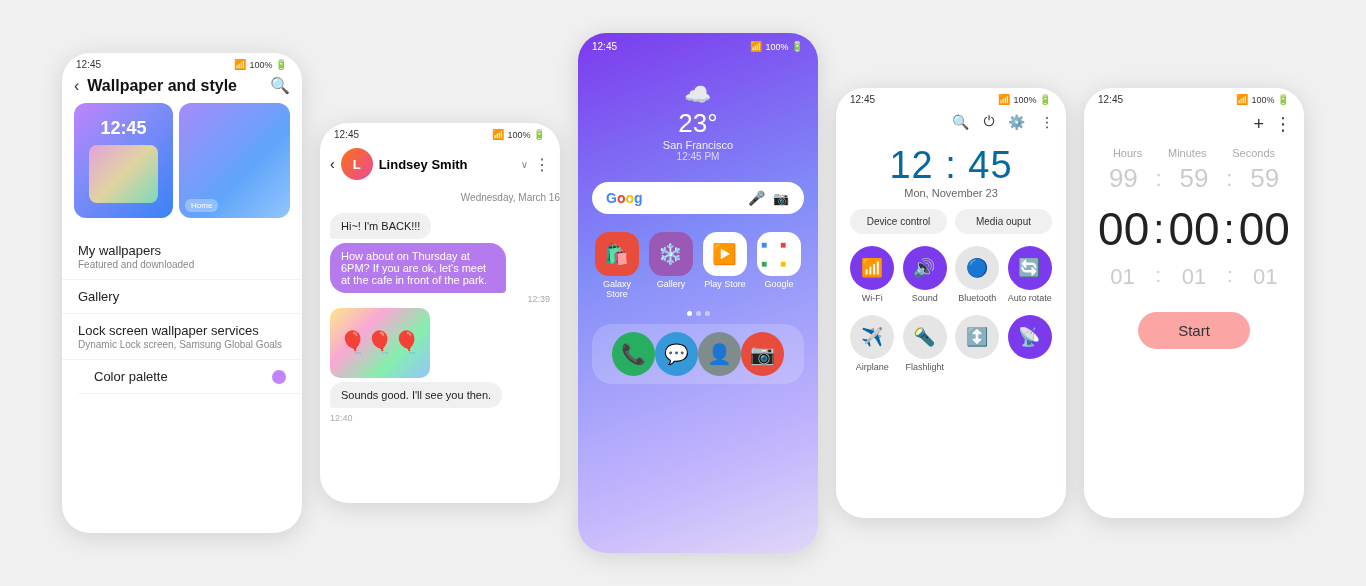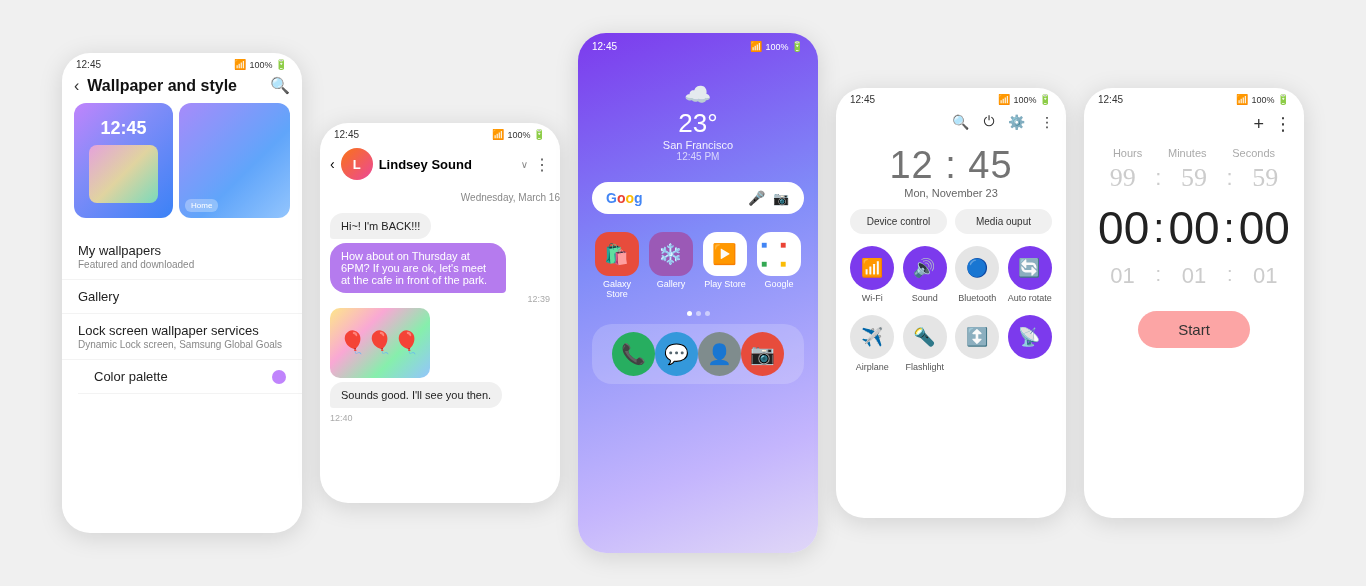--- a/index.html
+++ b/index.html
@@ -214,21 +214,21 @@
     .phone4 { width: 230px; height: 430px; margin-top: 20px; }
     .qs-header {
       display: flex;
       justify-content: flex-end;
       align-items: center;
       padding: 6px 12px 4px;
       gap: 14px;
     }
     .qs-icon { font-size: 14px; color: #333; }
     .clock-display { text-align: center; padding: 10px 0 2px; }
-    .clock-time { font-size: 38px; font-weight: 300; color: #737373; letter-spacing: 1px; }
+    .clock-time { font-size: 38px; font-weight: 300; color: #0369a1; letter-spacing: 1px; }
     .clock-date { font-size: 11px; color: #666; }
     .qs-button-row {
       display: flex;
       gap: 8px;
       padding: 8px 14px;
     }
     .qs-btn {
       flex: 1;
       background: #f0f0f0;
       border-radius: 20px;
@@ -270,21 +270,21 @@
       justify-content: space-around;
       padding: 8px 16px 2px;
     }
     .sw-label { font-size: 11px; color: #aaa; }
     .sw-top-nums {
       display: flex;
       justify-content: space-around;
       align-items: center;
       padding: 2px 16px;
     }
-    .sw-top-num { font-size: 26px; color: #ccc; font-weight: 300; font-family: Liberation Serif, serif; }
+    .sw-top-num { font-size: 26px; color: #ccc; font-weight: 300; }
     .sw-colon-top { font-size: 22px; color: #ccc; }
     .sw-main-time {
       display: flex;
       justify-content: center;
       align-items: center;
       padding: 6px 0;
       gap: 4px;
     }
     .sw-main-num { font-size: 46px; font-weight: 200; color: #222; }
     .sw-main-colon { font-size: 40px; color: #222; }
@@ -362,21 +362,21 @@
     <span>12:45</span>
     <div class="status-icons">
       <span>📶</span>
       <span style="font-size:9px">100%</span>
       <span>🔋</span>
     </div>
   </div>
   <div class="msg-header">
     <span class="back-icon" style="font-size:14px">‹</span>
     <div class="avatar-circle">L</div>
-    <span class="contact-name">Lindsey Sound</span>
+    <span class="contact-name">Lindsey Smith</span>
     <span class="chevron-icon">∨</span>
     <span class="more-icon">⋮</span>
   </div>
   <div class="date-divider">Wednesday, March 16</div>
   <div class="msg-area">
     <div class="bubble-left">Hi~! I'm BACK!!!</div>
     <div>
       <div class="bubble-right">How about on Thursday at 6PM? If you are ok, let's meet at the cafe in front of the park.</div>
       <div class="msg-time">12:39</div>
     </div>

